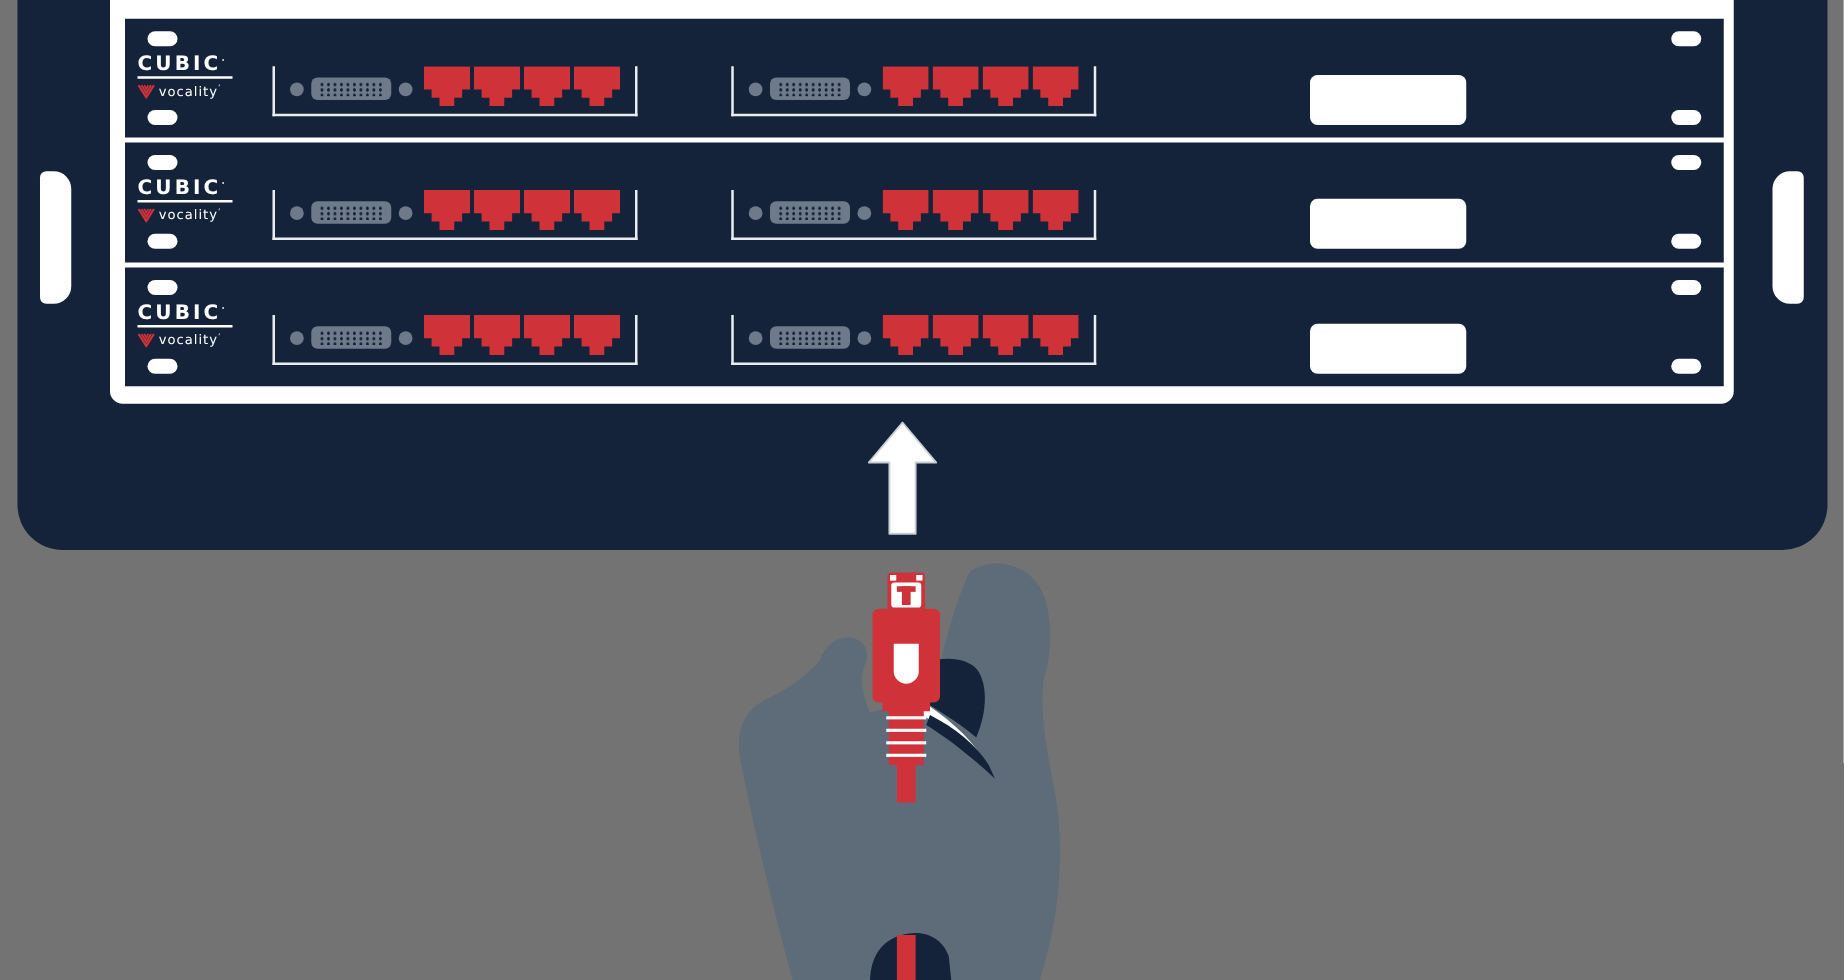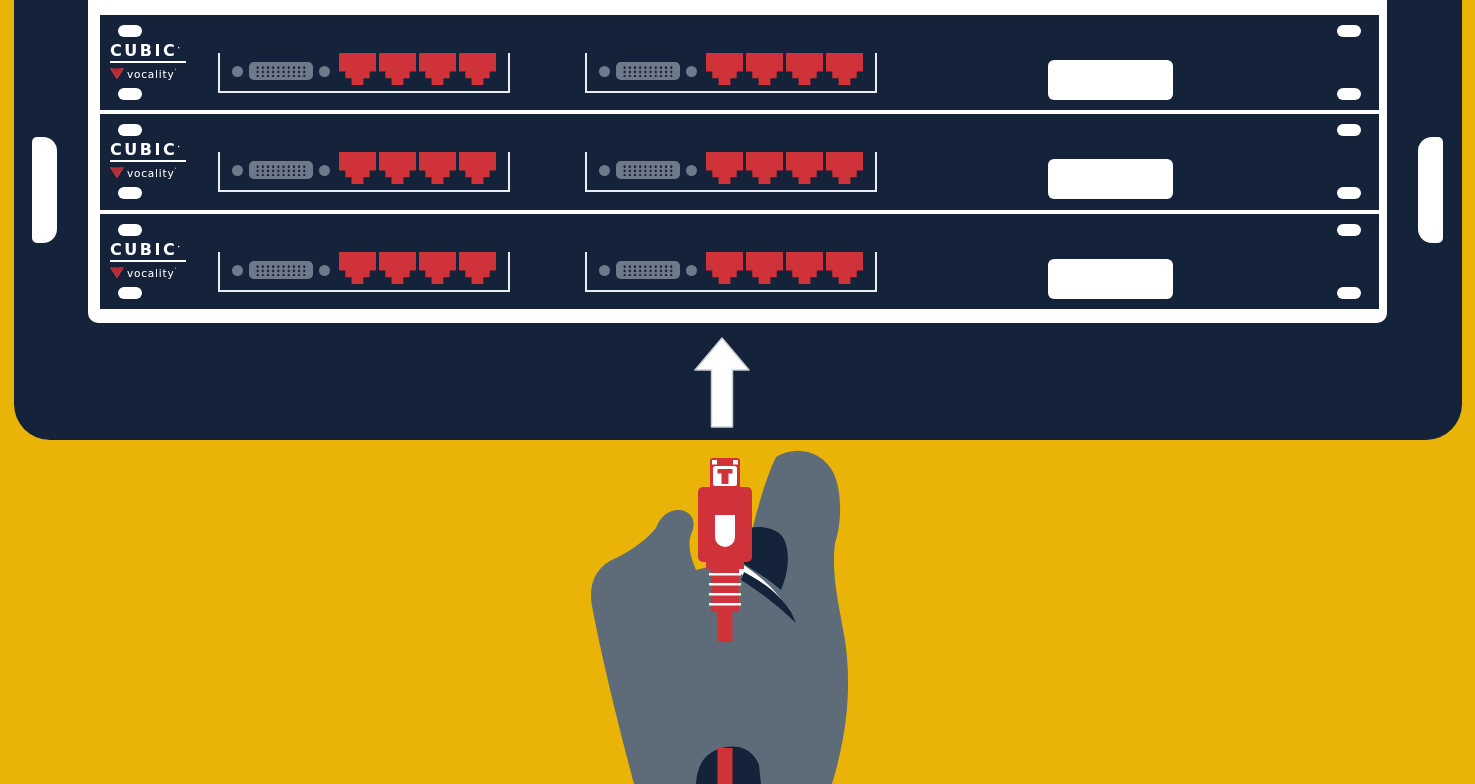--- a/index.html
+++ b/index.html
@@ -1,18 +1,18 @@
 <!DOCTYPE html>
 <html style="--navy: #142339; --red: #D0323A; --white: #FFFFFF; --hand_gray: #5E6C7A; --connector_gray: #6E7A8A; --panel_line: #E9EDEF; --arrow_outline: #C8CED3;"><head>
 <meta charset="utf-8">
 <style>
   html,body { margin:0; padding:0; background:#ffffff; }
   .stage {
     position:relative; width:1475px; height:784px; overflow:hidden;
-    background:#eab308; font-family:"DejaVu Sans", sans-serif;
+    background:#737373; font-family:"DejaVu Sans", sans-serif;
   }
   
   .rack {
     position:absolute; left:14px; top:-12px; width:1448px; height:452px;
     background:var(--navy,#142339);
     border-radius:0 0 36px 36px;
   }
   .inset {
     position:absolute; left:74px; top:0; width:1299px; height:335px;
     background:#ffffff; border-radius:0 0 10px 10px;

